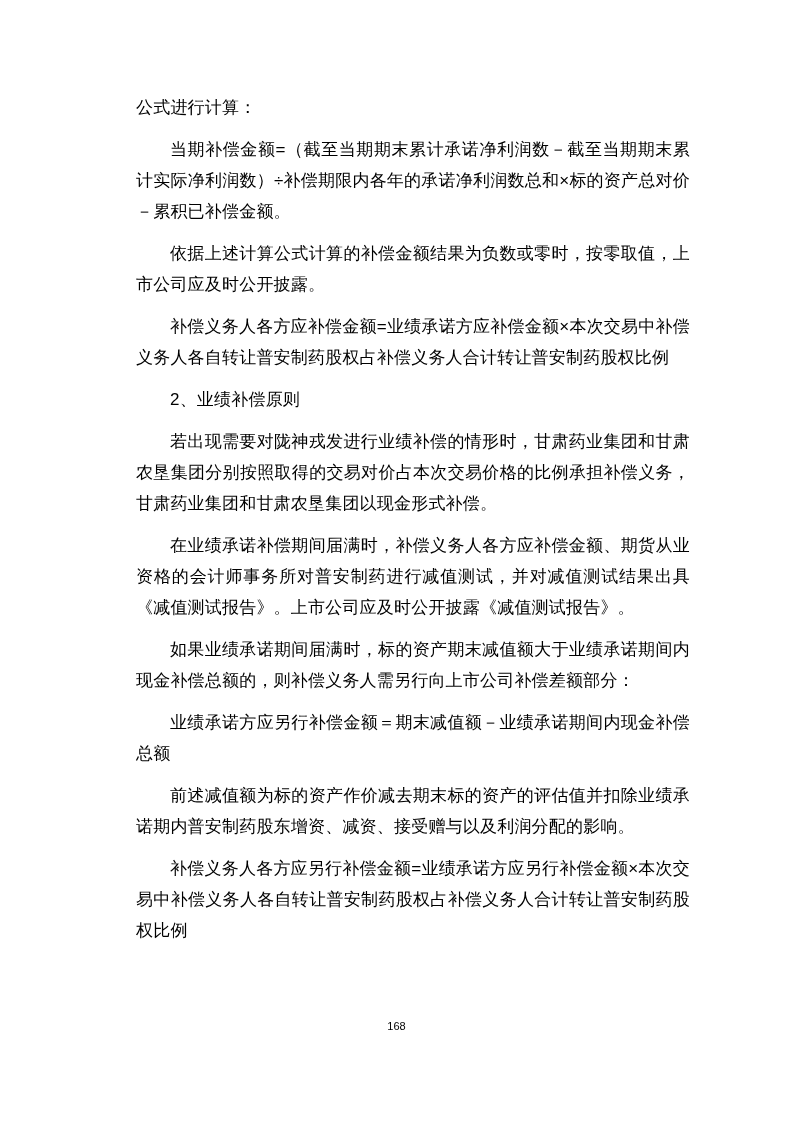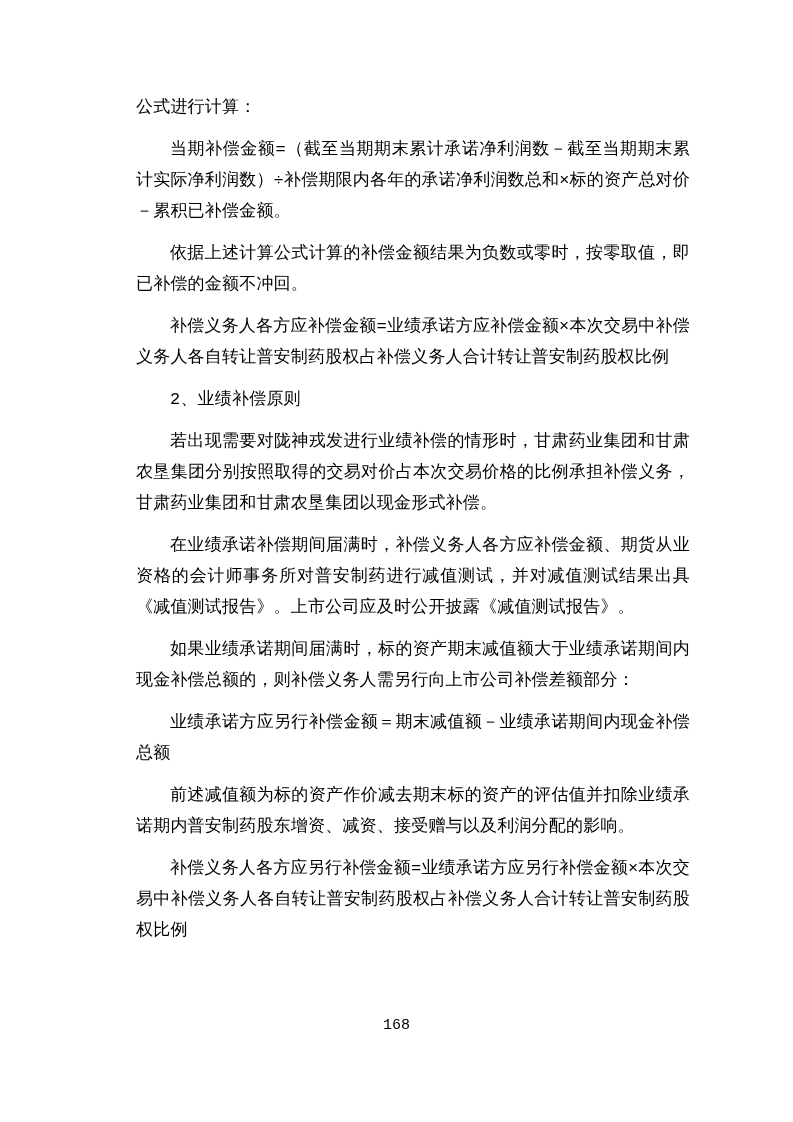--- a/index.html
+++ b/index.html
@@ -6,21 +6,21 @@
     margin: 0;
     padding: 0;
     background: #ffffff;
   }
   .page {
     position: relative;
     width: 761px;
     height: 1122px;
     background: #ffffff;
     color: #000000;
-    font-family: Liberation Mono, monospace;
+    font-family: Liberation Sans, sans-serif;
     overflow: hidden;
     margin: 0 auto;
   }
   .content {
     position: absolute;
     top: 92px;
     left: 120px;
     width: 554px;
   }
   .content p {
@@ -39,34 +39,34 @@
     margin-bottom: 0;
   }
   .page-footer {
     position: absolute;
     top: 1016px;
     left: 0;
     width: 100%;
     text-align: center;
   }
   .page-number {
-    font-size: 15px;
+    font-size: 11px;
     line-height: 20px;
     color: #000000;
   }
 </style>
 </head>
 <body>
 
 <div class="page">
   <main class="content">
 
   <p class="no-indent">公式进行计算：</p>
       <p class="indent">当期补偿金额=（截至当期期末累计承诺净利润数－截至当期期末累计实际净利润数）÷补偿期限内各年的承诺净利润数总和×标的资产总对价－累积已补偿金额。</p>
-      <p class="indent">依据上述计算公式计算的补偿金额结果为负数或零时，按零取值，即已补偿的金额不冲回。</p>
+      <p class="indent">依据上述计算公式计算的补偿金额结果为负数或零时，按零取值，上市公司应及时公开披露。</p>
       <p class="indent">补偿义务人各方应补偿金额=业绩承诺方应补偿金额×本次交易中补偿义务人各自转让普安制药股权占补偿义务人合计转让普安制药股权比例</p>
       <p class="indent">2、业绩补偿原则</p>
       <p class="indent">若出现需要对陇神戎发进行业绩补偿的情形时，甘肃药业集团和甘肃农垦集团分别按照取得的交易对价占本次交易价格的比例承担补偿义务，甘肃药业集团和甘肃农垦集团以现金形式补偿。</p>
       <p class="indent">在业绩承诺补偿期间届满时，补偿义务人各方应补偿金额、期货从业资格的会计师事务所对普安制药进行减值测试，并对减值测试结果出具《减值测试报告》。上市公司应及时公开披露《减值测试报告》。</p>
       <p class="indent">如果业绩承诺期间届满时，标的资产期末减值额大于业绩承诺期间内现金补偿总额的，则补偿义务人需另行向上市公司补偿差额部分：</p>
       <p class="indent">业绩承诺方应另行补偿金额＝期末减值额－业绩承诺期间内现金补偿总额</p>
       <p class="indent">前述减值额为标的资产作价减去期末标的资产的评估值并扣除业绩承诺期内普安制药股东增资、减资、接受赠与以及利润分配的影响。</p>
       <p class="indent">补偿义务人各方应另行补偿金额=业绩承诺方应另行补偿金额×本次交易中补偿义务人各自转让普安制药股权占补偿义务人合计转让普安制药股权比例</p>
     </main>
   <footer class="page-footer">

